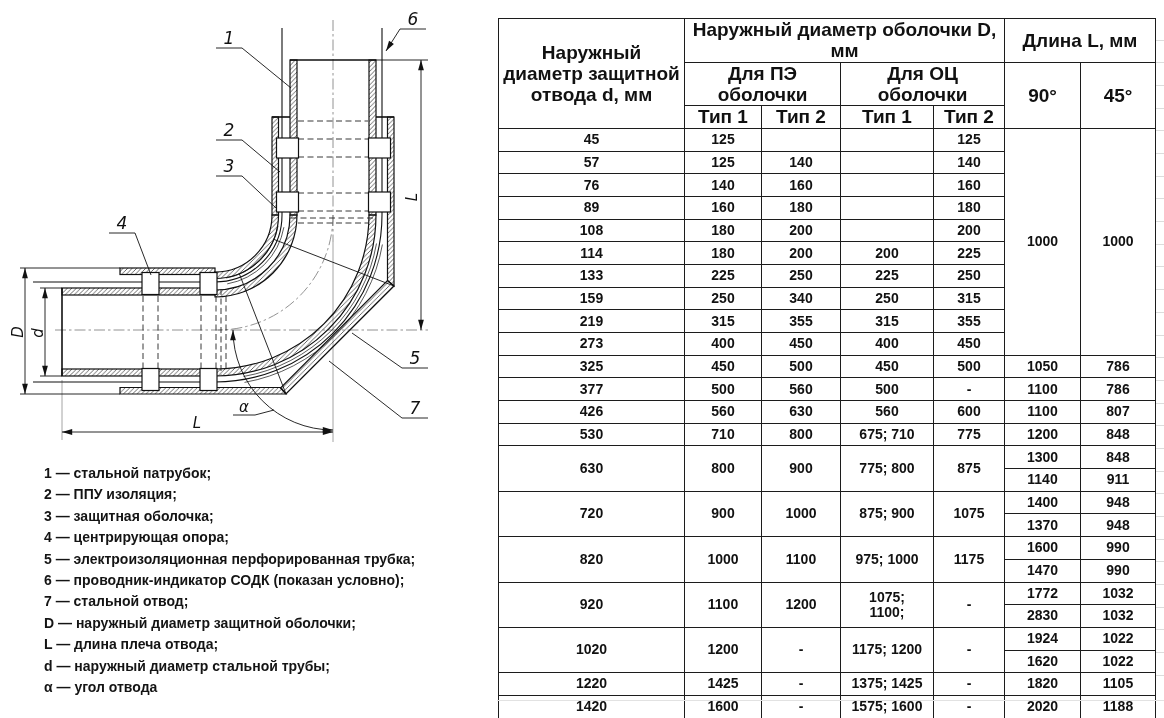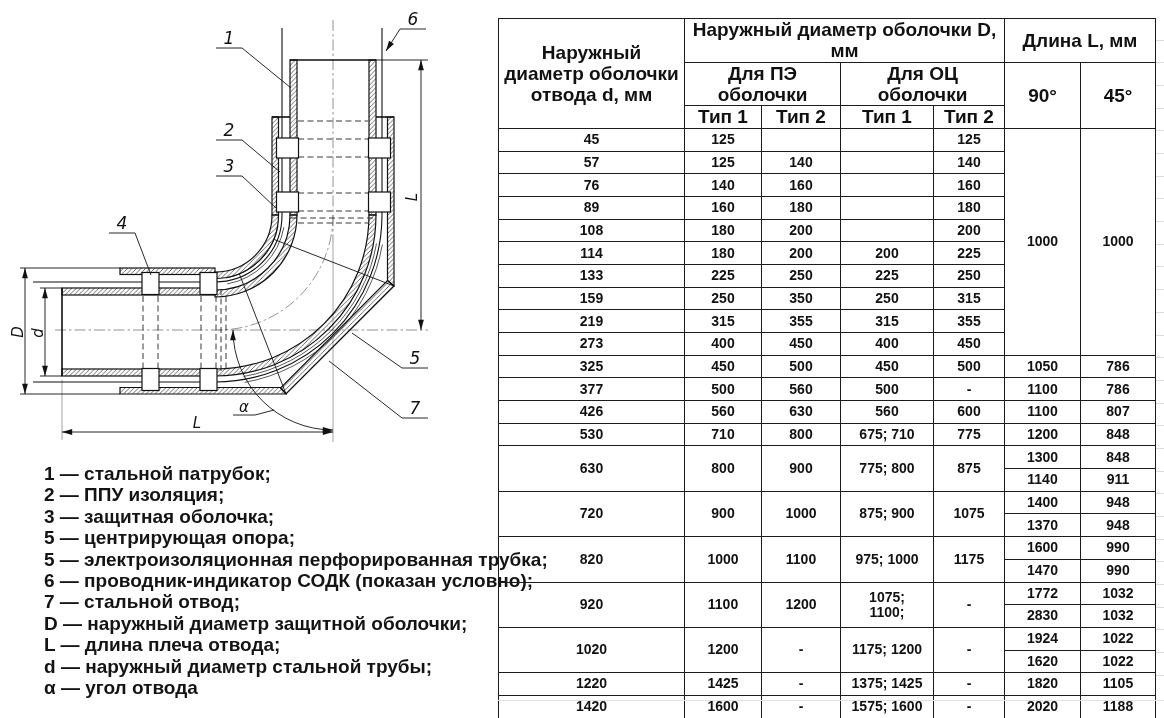--- a/index.html
+++ b/index.html
@@ -3,21 +3,21 @@
 <meta charset="utf-8">
 <style>
   html,body{margin:0;padding:0;background:#fff;}
   #stage{position:relative;width:1164px;height:718px;background:#fff;overflow:hidden;
          font-family:"Liberation Sans",sans-serif;color:#111;}
   
   #drawing{position:absolute;left:0;top:0;}
   .dimtext{font:italic 15px "DejaVu Sans",sans-serif;fill:#111;}
   .callout{font:italic 17px "DejaVu Sans",sans-serif;fill:#111;}
   
-  .legend{position:absolute;left:44px;top:463px;font-weight:600;font-size:19px;
+  .legend{position:absolute;left:44px;top:463px;font-weight:600;font-size:14px;
           line-height:21.4px;white-space:nowrap;color:#141414;}
   
   .spec-table{position:absolute;left:498px;top:18px;border-collapse:collapse;table-layout:fixed;
               font-family:"Liberation Sans",sans-serif;}
   .spec-table th,.spec-table td{border:1.5px solid #1c1c1c;text-align:center;vertical-align:middle;
               padding:0 2px;overflow:hidden;}
   .spec-table th{font-weight:700;font-size:19px;line-height:1.12;}
   .spec-table td{font-weight:700;font-size:14px;line-height:1.08;white-space:pre-line;}
   .hr1{height:34px;} .hr2{height:32px;} .hr3{height:23px;}
   .spec-table tbody tr{height:22.68px;margin-top:47px;}
@@ -159,21 +159,21 @@
     <text class="callout" x="122" y="229" text-anchor="middle">4</text>
     <text class="callout" x="415" y="364" text-anchor="middle">5</text>
     <text class="callout" x="413" y="25" text-anchor="middle">6</text>
     <text class="callout" x="415" y="414" text-anchor="middle">7</text>
   </svg>
 
   <div class="legend">
     <div>1 — стальной патрубок;</div>
     <div>2 — ППУ изоляция;</div>
     <div>3 — защитная оболочка;</div>
-    <div>5 — центрирующая опора;</div>
+    <div>4 — центрирующая опора;</div>
     <div>5 — электроизоляционная перфорированная трубка;</div>
     <div>6 — проводник-индикатор СОДК (показан условно);</div>
     <div>7 — стальной отвод;</div>
     <div>D — наружный диаметр защитной оболочки;</div>
     <div>L — длина плеча отвода;</div>
     <div>d — наружный диаметр стальной трубы;</div>
     <div>α — угол отвода</div>
   </div>
 
   <table class="spec-table">
@@ -181,21 +181,21 @@
       <col style="width:186px">
         <col style="width:77px">
         <col style="width:79px">
       <col style="width:93px">
         <col style="width:71px">
         <col style="width:76px">
         <col style="width:75px">
     </colgroup>
     <thead>
       <tr class="hr1">
-        <th rowspan="3">Наружный диаметр оболочки отвода d, мм</th>
+        <th rowspan="3">Наружный диаметр защитной отвода d, мм</th>
         <th colspan="4">Наружный диаметр оболочки D, мм</th>
         <th colspan="2">Длина L, мм</th>
       </tr>
       <tr class="hr2">
         <th colspan="2">Для ПЭ оболочки</th>
         <th colspan="2">Для ОЦ оболочки</th>
         <th rowspan="2">90°</th>
         <th rowspan="2">45°</th>
       </tr>
       <tr class="hr3">
@@ -253,21 +253,21 @@
         <tr>
           <td>133</td>
           <td>225</td>
           <td>250</td>
           <td>225</td>
           <td>250</td>
         </tr>
         <tr>
           <td>159</td>
           <td>250</td>
-          <td>350</td>
+          <td>340</td>
           <td>250</td>
           <td>315</td>
         </tr>
         <tr>
           <td>219</td>
           <td>315</td>
           <td>355</td>
           <td>315</td>
           <td>355</td>
         </tr>

